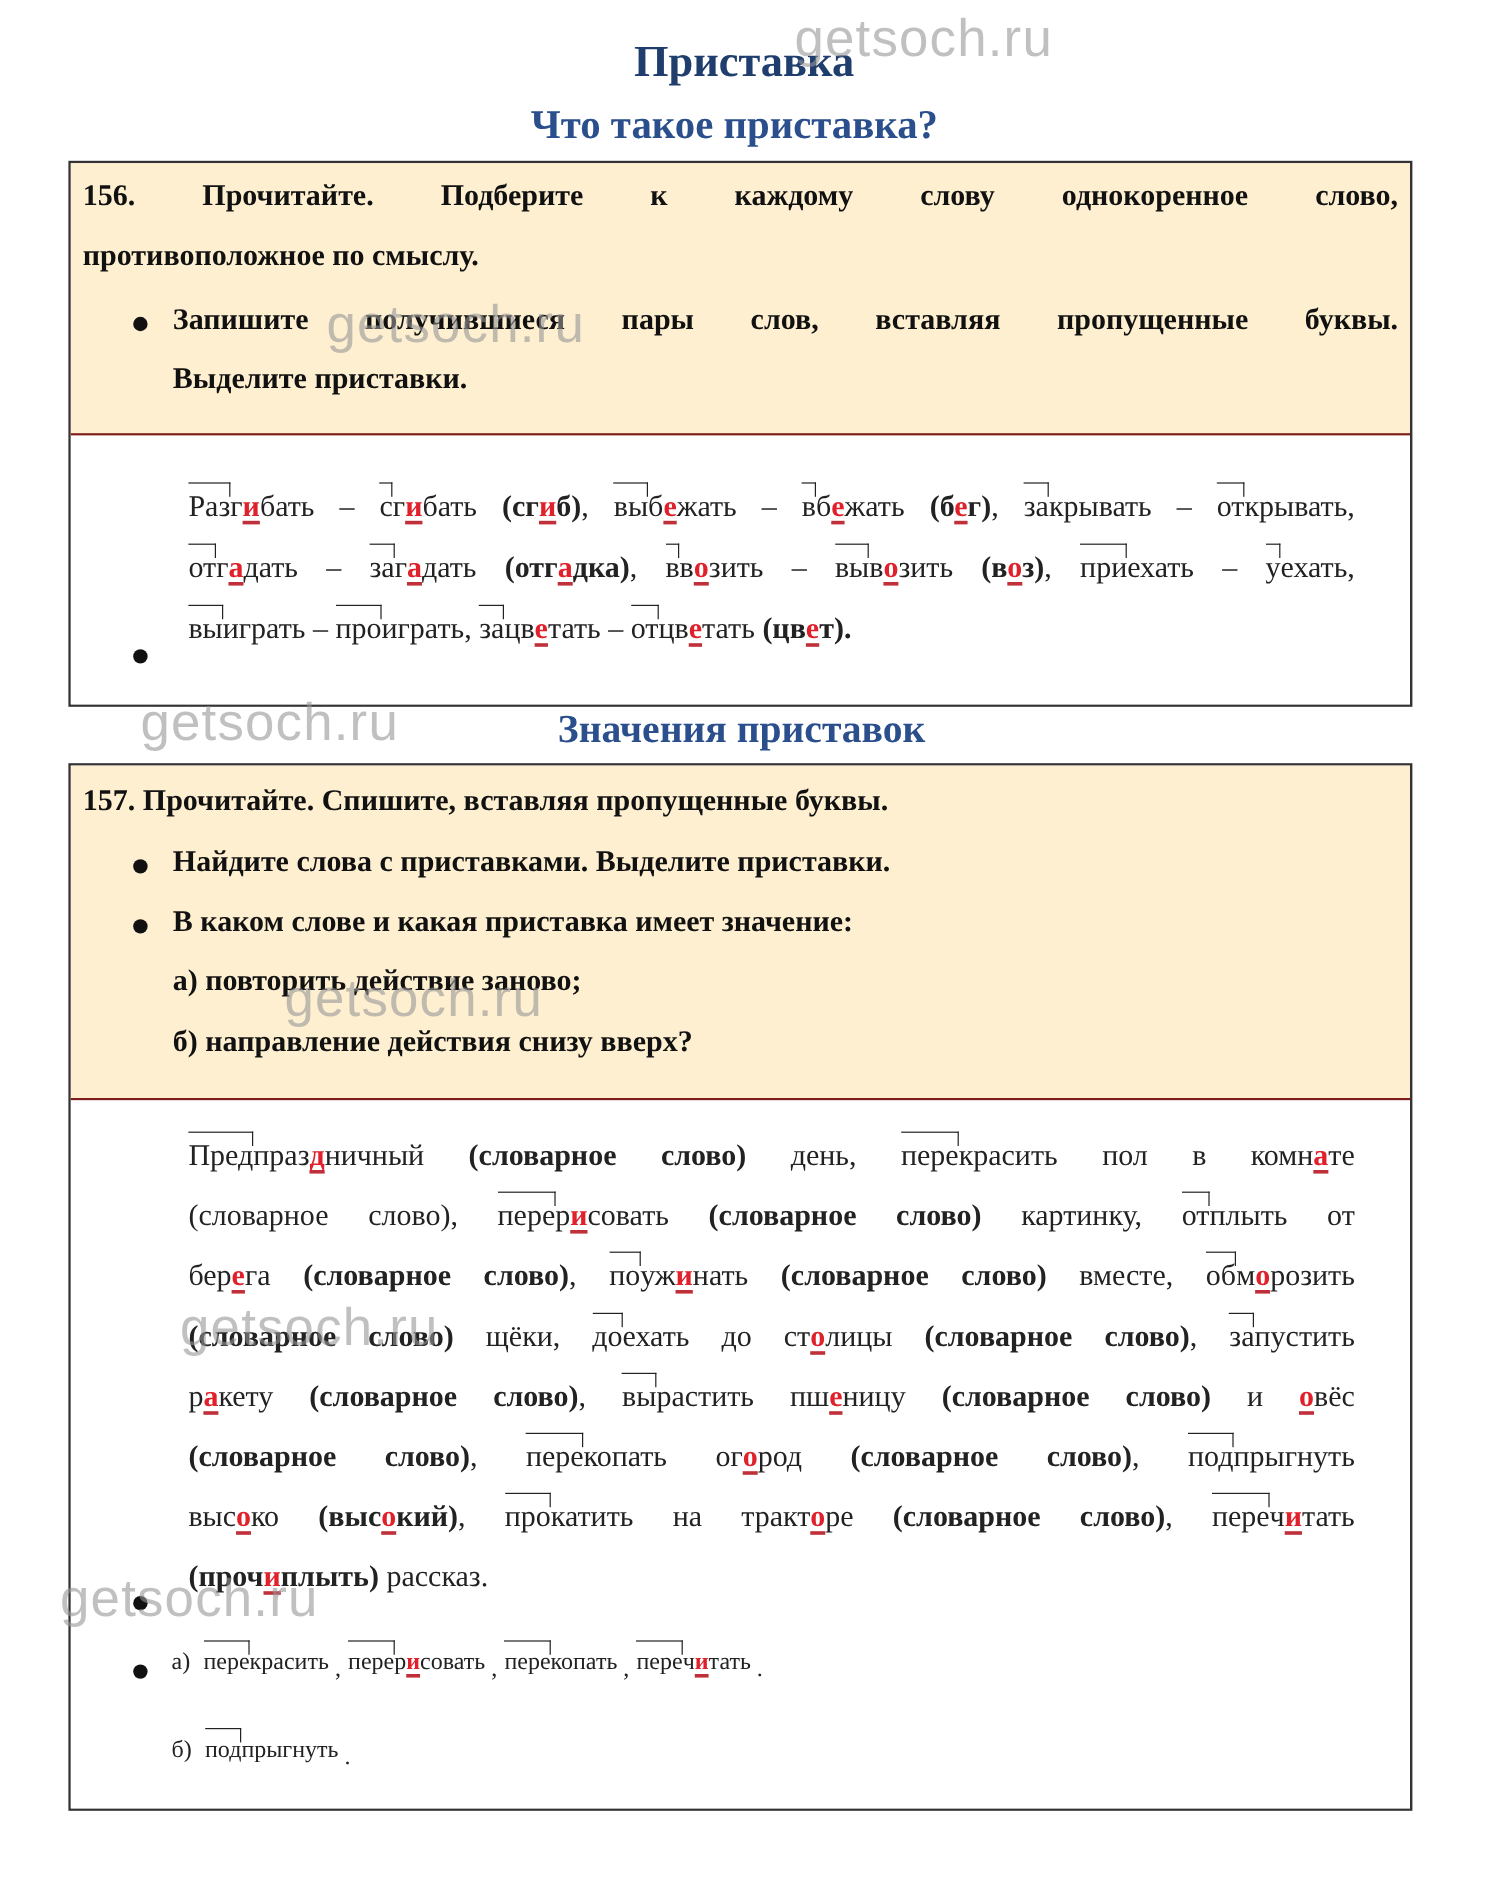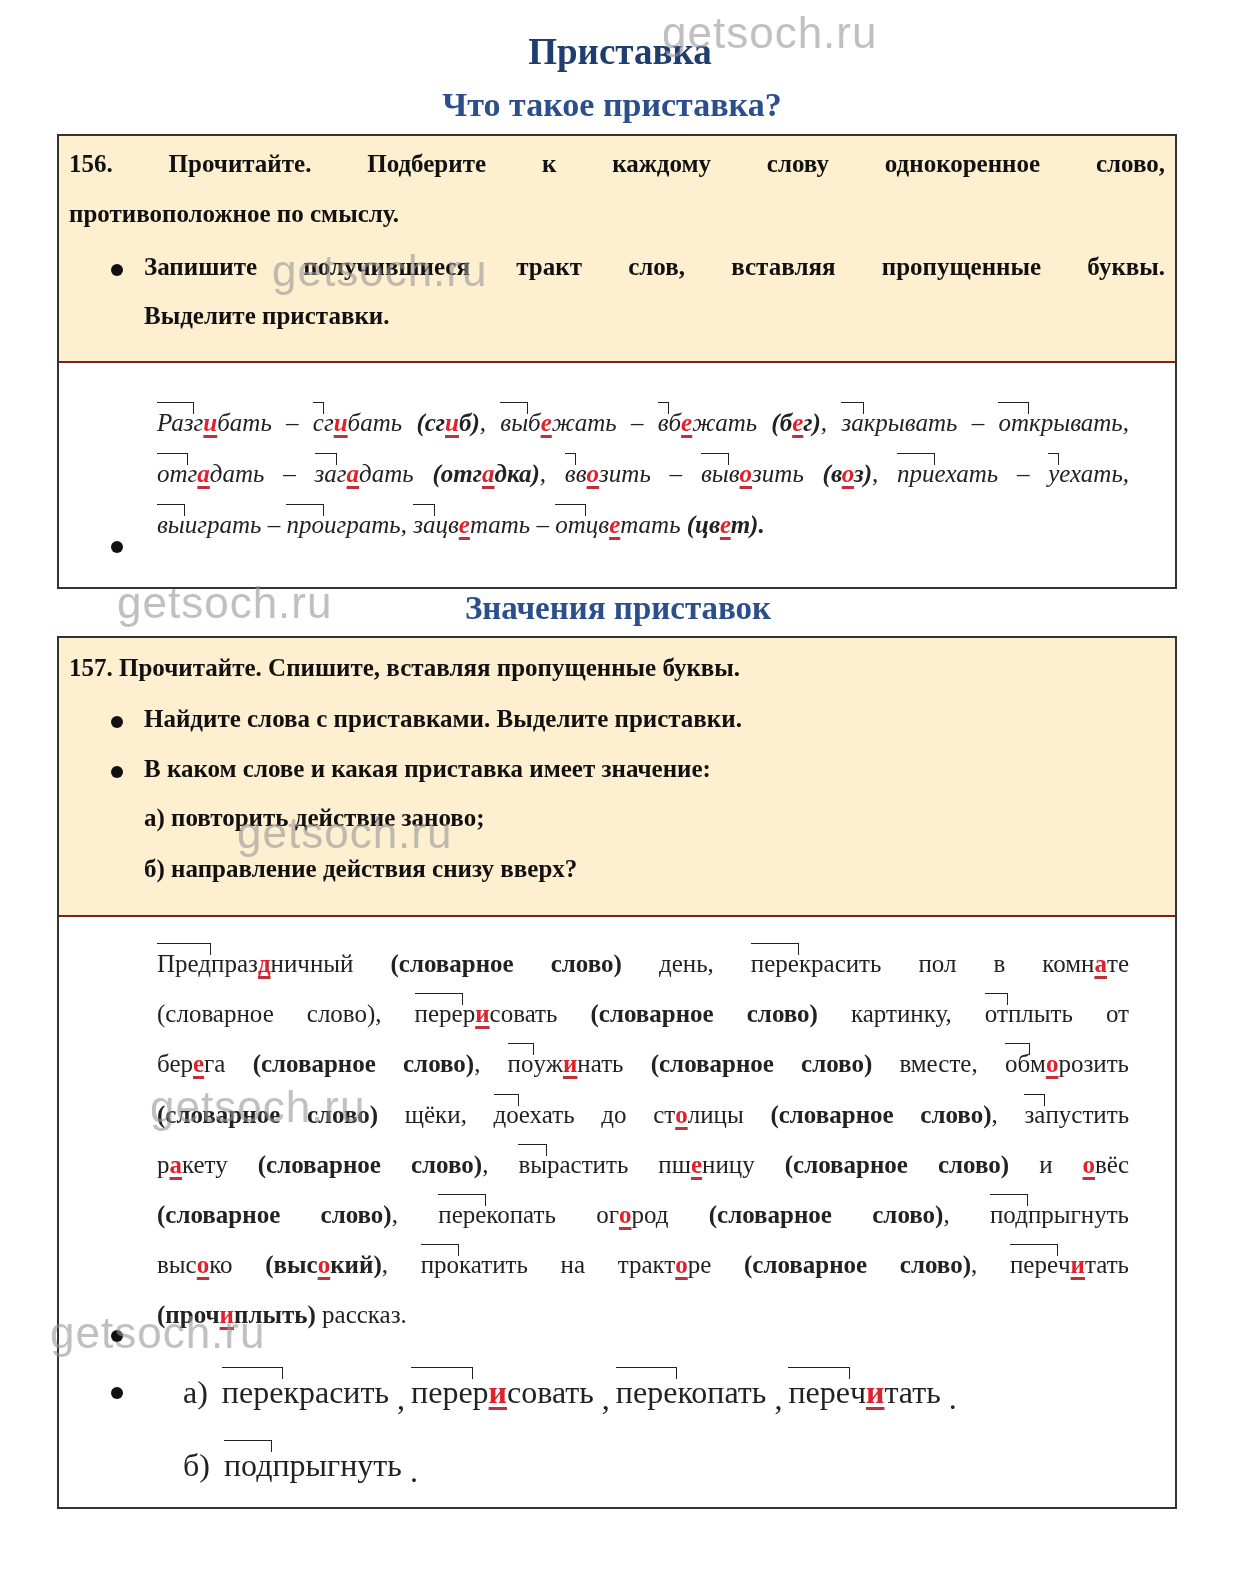--- a/index.html
+++ b/index.html
@@ -6,49 +6,49 @@
   body { width:1240px; height:1570px; position:relative; overflow:hidden; font-family:"Liberation Serif", "DejaVu Serif", serif; color:#1a1a1a; }
   .title { position:absolute; left:0; width:1240px; text-align:center; font-weight:bold; color:#1f3e6e; }
   .title.main { top:30px; font-size:37px; }
   .title.sub { top:86px; font-size:34px; color:#2a4f8c; left:-8px; }
   .title.sec { top:590px; font-size:33px; color:#2a4f8c; left:-2px; }
   .box { position:absolute; left:57px; width:1120px; border:2px solid #333; box-sizing:border-box; }
   .box .head { background:#fdefd0; border-bottom:2px solid #7f1d1d; position:relative; box-sizing:border-box; }
   .box .ans { background:#fff; position:relative; box-sizing:border-box; }
   #box156 { top:134px; height:455px; }
   #box156 .head { height:227px; }
-  #box156 .ans { height:224px;font-style:italic; }
+  #box156 .ans { height:224px; }
   #box157 { top:636px; height:873px; }
   #box157 .head { height:279px; }
   #box157 .ans { height:590px; }
   .hline { position:absolute; font-weight:bold; font-size:25px; color:#111; white-space:nowrap; }
   .just { text-align:justify; text-align-last:justify; }
   .bullet { position:absolute; width:12px; height:12px; border-radius:50%; background:#111; }
   .aline { position:absolute; left:98px; width:972px; font-size:25px; color:#222; white-space:nowrap; text-align:justify; text-align-last:justify; }
   .aline.last { text-align-last:left; }
   .p { position:relative; display:inline-block; }
   .p::before { content:""; position:absolute; left:0; right:0; top:-7px; border-top:1.5px solid #222; }
   .p::after { content:""; position:absolute; right:0; top:-7px; height:12px; border-right:1.5px solid #222; }
   .r { color:#e0202a; font-weight:bold; text-decoration:underline; text-decoration-thickness:3px; text-underline-offset:4px; text-decoration-color:#c0303a; }
   .b { font-weight:bold; }
   .wm { position:absolute; font-family:"Liberation Sans", "DejaVu Sans", sans-serif; color:rgba(150,150,150,0.6); font-size:44px; white-space:nowrap; pointer-events:none; letter-spacing:1px; }
-  .ansline { position:absolute; font-size:32px; color:#222; white-space:nowrap;margin-left:40px; }
+  .ansline { position:absolute; font-size:20px; color:#222; white-space:nowrap; }
 </style>
 </head>
 <body>
 
 <div class="title main">Приставка</div>
 <div class="title sub">Что такое приставка?</div>
 
 <div class="box" id="box156">
   <div class="head">
     <div class="hline just" id="t156l1" style="left:10px; top:14px; width:1096px;"><span>156.</span> <span>Прочитайте.</span> <span>Подберите</span> <span>к</span> <span>каждому</span> <span>слову</span> <span>однокоренное</span> <span>слово,</span></div>
     <div class="hline" style="left:10px; top:64px;">противоположное по смыслу.</div>
     <div class="bullet" style="left:52px; top:128px;"></div>
-    <div class="hline just" id="t156b1" style="left:85px; top:117px; width:1021px;"><span>Запишите</span> <span>получившиеся</span> <span>тракт</span> <span>слов,</span> <span>вставляя</span> <span>пропущенные</span> <span>буквы.</span></div>
+    <div class="hline just" id="t156b1" style="left:85px; top:117px; width:1021px;"><span>Запишите</span> <span>получившиеся</span> <span>пары</span> <span>слов,</span> <span>вставляя</span> <span>пропущенные</span> <span>буквы.</span></div>
     <div class="hline" style="left:85px; top:166px;">Выделите приставки.</div>
   </div>
   <div class="ans" id="ans156">
     <div class="bullet" style="left:52px; top:178px;"></div>
   <div class="aline" style="top: 46px;"><span class="p">Раз</span><span>г</span><span class="r">и</span><span>бать – </span><span class="p">с</span><span>г</span><span class="r">и</span><span>бать </span><span class="b">(сг</span><span class="r">и</span><span class="b">б)</span><span>, </span><span class="p">вы</span><span>б</span><span class="r">е</span><span>жать – </span><span class="p">в</span><span>б</span><span class="r">е</span><span>жать </span><span class="b">(б</span><span class="r">е</span><span class="b">г)</span><span>, </span><span class="p">за</span><span>крывать – </span><span class="p">от</span><span>крывать,</span></div>
       <div class="aline" style="top: 97px;"><span class="p">от</span><span>г</span><span class="r">а</span><span>дать – </span><span class="p">за</span><span>г</span><span class="r">а</span><span>дать </span><span class="b">(отг</span><span class="r">а</span><span class="b">дка)</span><span>, </span><span class="p">в</span><span>в</span><span class="r">о</span><span>зить – </span><span class="p">вы</span><span>в</span><span class="r">о</span><span>зить </span><span class="b">(в</span><span class="r">о</span><span class="b">з)</span><span>, </span><span class="p">при</span><span>ехать – </span><span class="p">у</span><span>ехать,</span></div>
       <div class="aline last" style="top: 148px;"><span class="p">вы</span><span>играть – </span><span class="p">про</span><span>играть, </span><span class="p">за</span><span>цв</span><span class="r">е</span><span>тать – </span><span class="p">от</span><span>цв</span><span class="r">е</span><span>тать </span><span class="b">(цв</span><span class="r">е</span><span class="b">т).</span></div>
     </div>
 </div>
 

